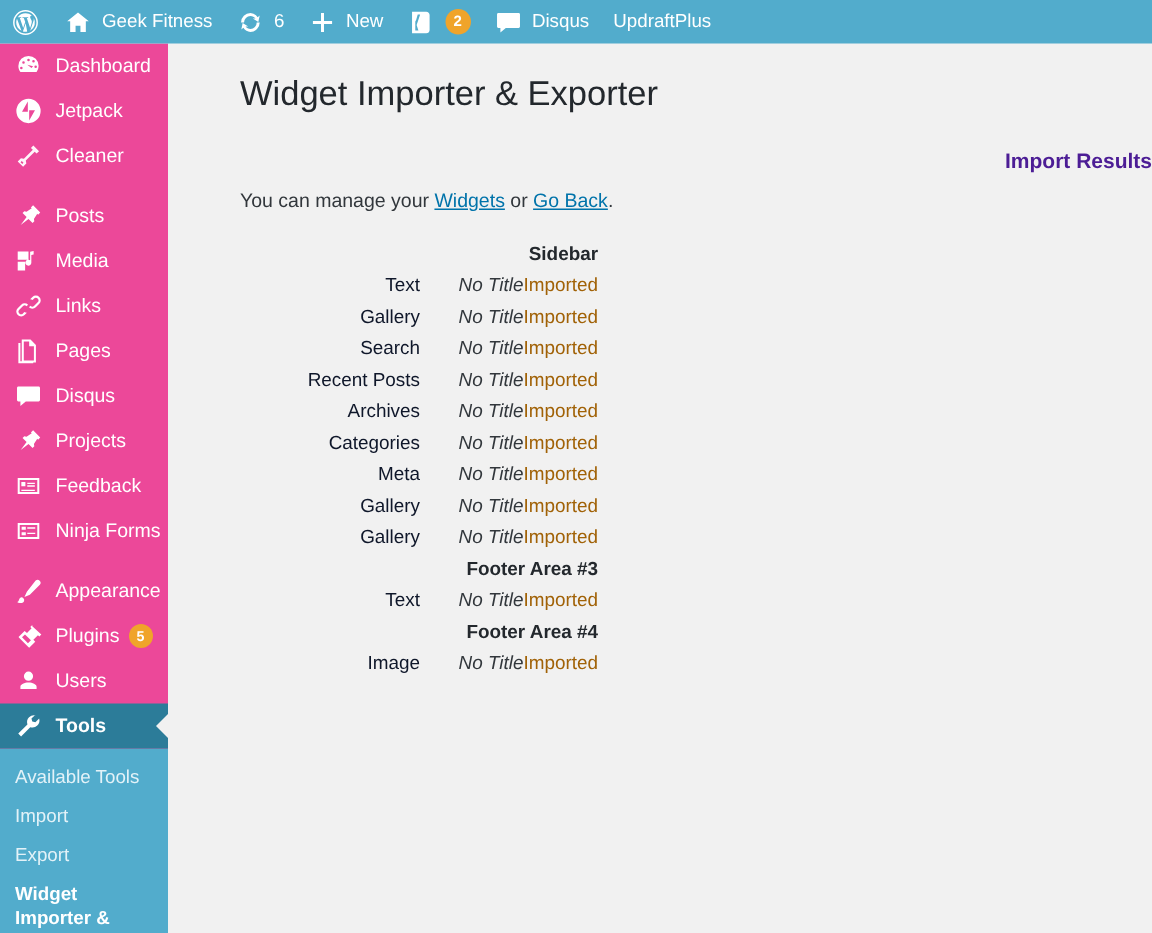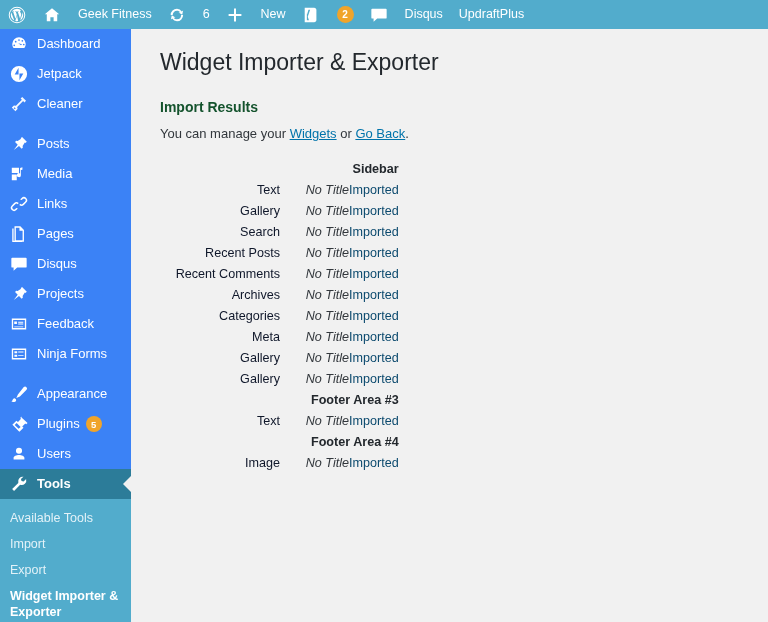--- a/index.html
+++ b/index.html
@@ -18,21 +18,21 @@
     background: #52accc;
     display: flex; align-items: center;
     color: #fff;
     font-size: 12.5px;
     z-index: 30;
   }
   .ab-item {
     display: flex; align-items: center;
     height: 29px;
     padding: 0 8px;
-    gap: 17px;
+    gap: 7px;
     white-space: nowrap;
     color: #fff;
     cursor: pointer;
   }
   .ab-item.logo { padding: 0 9px 0 8px; }
   .ab-label { line-height: 29px; }
   .ab-ico { display: inline-flex; align-items: center; justify-content: center; }
   .ab-badge {
     display: inline-flex; align-items: center; justify-content: center;
     min-width: 17px; height: 17px;
@@ -40,22 +40,22 @@
     border-radius: 9px;
     background: #f0a42a;
     color: #fff;
     font-size: 10px;
     font-weight: bold;
   }
 
   
   #adminmenu {
     position: absolute; top: 29px; left: 0;
-    width: 131px; height: 593px;
-    background: #3b82f6;
+    width: 112px; height: 593px;
+    background: #ec4899;
     z-index: 20;
     font-size: 13px;
   }
   .menu-top {
     position: relative;
     display: flex; align-items: center;
     height: 30px;
     padding-left: 9px;
     color: #fff;
     cursor: pointer;
@@ -117,36 +117,37 @@
     font-size: 23px;
     font-weight: normal;
     color: #23282d;
     line-height: 29px;
     padding: 9px 0 8px 0;
     margin: 0;
   }
   h3#section-title {
     font-size: 14px;
     font-weight: bold;
-    color: #14532d;
+    color: #4c1d95;
     margin: 14px 0 10px 0;
+    text-align: right;
   }
   p#manage-line {
     font-size: 13px;
     color: #32373c;
     margin-bottom: 16px;
     line-height: 18px;
   }
   p#manage-line a { color: #0073aa; }
 
   table#results { border-collapse: collapse; font-size: 12.6px; text-align: right; }
   table#results td { padding: 3px 0; line-height: 15px; vertical-align: top; }
   td.c-name  { width: 120px; color: #0f172a; }
   td.c-title { width: 69px; color: #32373c; font-style: italic; }
-  td.c-status{ color: #0c4a6e; }
+  td.c-status{ color: #a16207; }
   tr.sidebar-row td {
     font-weight: bold;
     color: #23282d;
     padding-top: 12px;
     padding-bottom: 4px;
   }
   tr.first-group td { padding-top: 2px; }
 </style>
 </head>
 <body>
@@ -361,25 +362,20 @@
           <td class="c-name">Search</td>
           <td class="c-title">No Title</td>
           <td class="c-status">Imported</td>
         </tr>
         <tr>
           <td class="c-name">Recent Posts</td>
           <td class="c-title">No Title</td>
           <td class="c-status">Imported</td>
         </tr>
         <tr>
-          <td class="c-name">Recent Comments</td>
-          <td class="c-title">No Title</td>
-          <td class="c-status">Imported</td>
-        </tr>
-        <tr>
           <td class="c-name">Archives</td>
           <td class="c-title">No Title</td>
           <td class="c-status">Imported</td>
         </tr>
         <tr>
           <td class="c-name">Categories</td>
           <td class="c-title">No Title</td>
           <td class="c-status">Imported</td>
         </tr>
         <tr>

